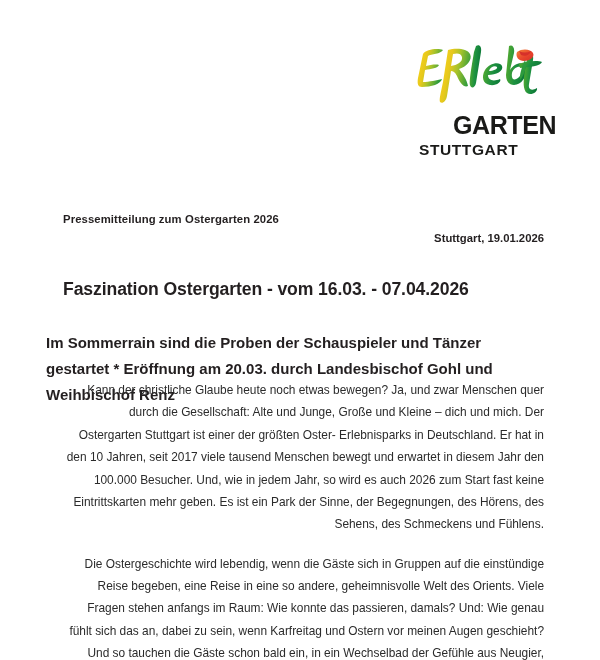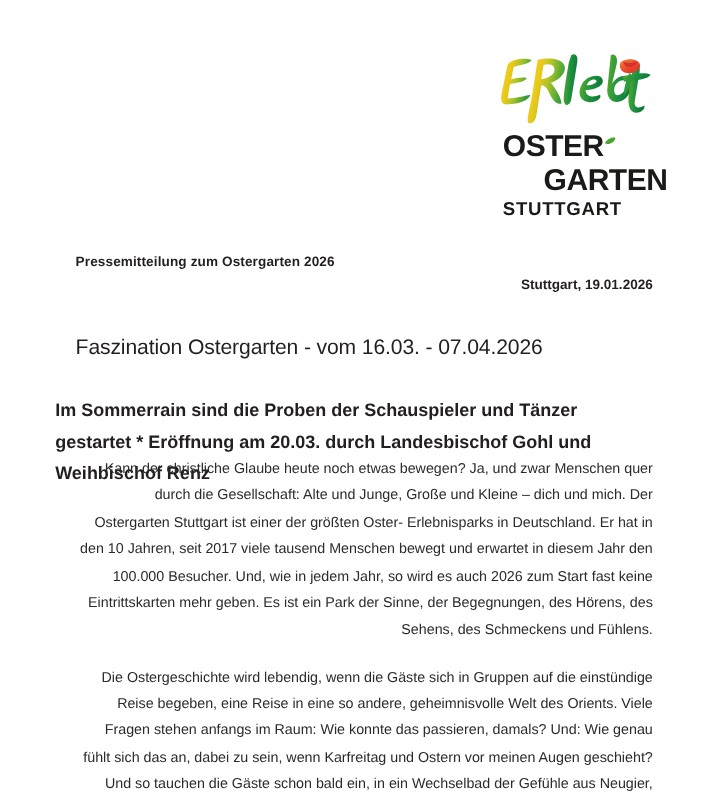--- a/index.html
+++ b/index.html
@@ -102,21 +102,21 @@
     font-size: 11.3px;
     font-weight: bold;
     color: #231f20;
   }
   .headline {
     position: absolute;
     top: 267px;
     left: 63px;
     width: 490px;
     font-size: 17.6px;
-    font-weight: normal;
+    font-weight: bold;
     letter-spacing: -0.1px;
     color: #231f20;
   }
   .subhead {
     position: absolute;
     top: 318px;
     left: 46px;
     width: 480px;
     font-size: 15px;
     font-weight: bold;
@@ -185,23 +185,20 @@
 
         <g>
           <path fill="url(#gradFlower)" d="M104 12 C109 8, 118 9, 120 13 C122 17, 117 21, 111 21 C106 21, 102 17, 104 12 Z"></path>
           <path fill="#d6302a" d="M106 11 C110 13, 114 13, 118 11 C117 15, 112 17, 108 15 Z"></path>
           <path fill="#2e9b3d" d="M112 20 C114 26, 112 34, 107 40 C106 36, 109 26, 112 20 Z"></path>
         </g>
       </svg>
     </div>
 
     <div class="logo-wordmark">
-      <div class="wm-line wm-oster"><span>OSTER</span><span class="wm-leaf"><svg viewBox="0 0 10 10" width="9" height="9" xmlns="http://www.w3.org/2000/svg">
-              <path d="M0 6 C3 1, 8 0, 10 1 C9 5, 4 8, 0 6 Z" fill="#4ba32f"></path>
-            </svg></span></div>
       <div class="wm-line wm-garten">GARTEN</div>
       <div class="wm-line wm-stuttgart">STUTTGART</div>
     </div>
   </div>
 
   <div class="kicker">Pressemitteilung zum Ostergarten 2026</div>
 
   <div class="dateline">Stuttgart, 19.01.2026</div>
 
   <h1 class="headline">Faszination Ostergarten - vom 16.03. - 07.04.2026</h1>

